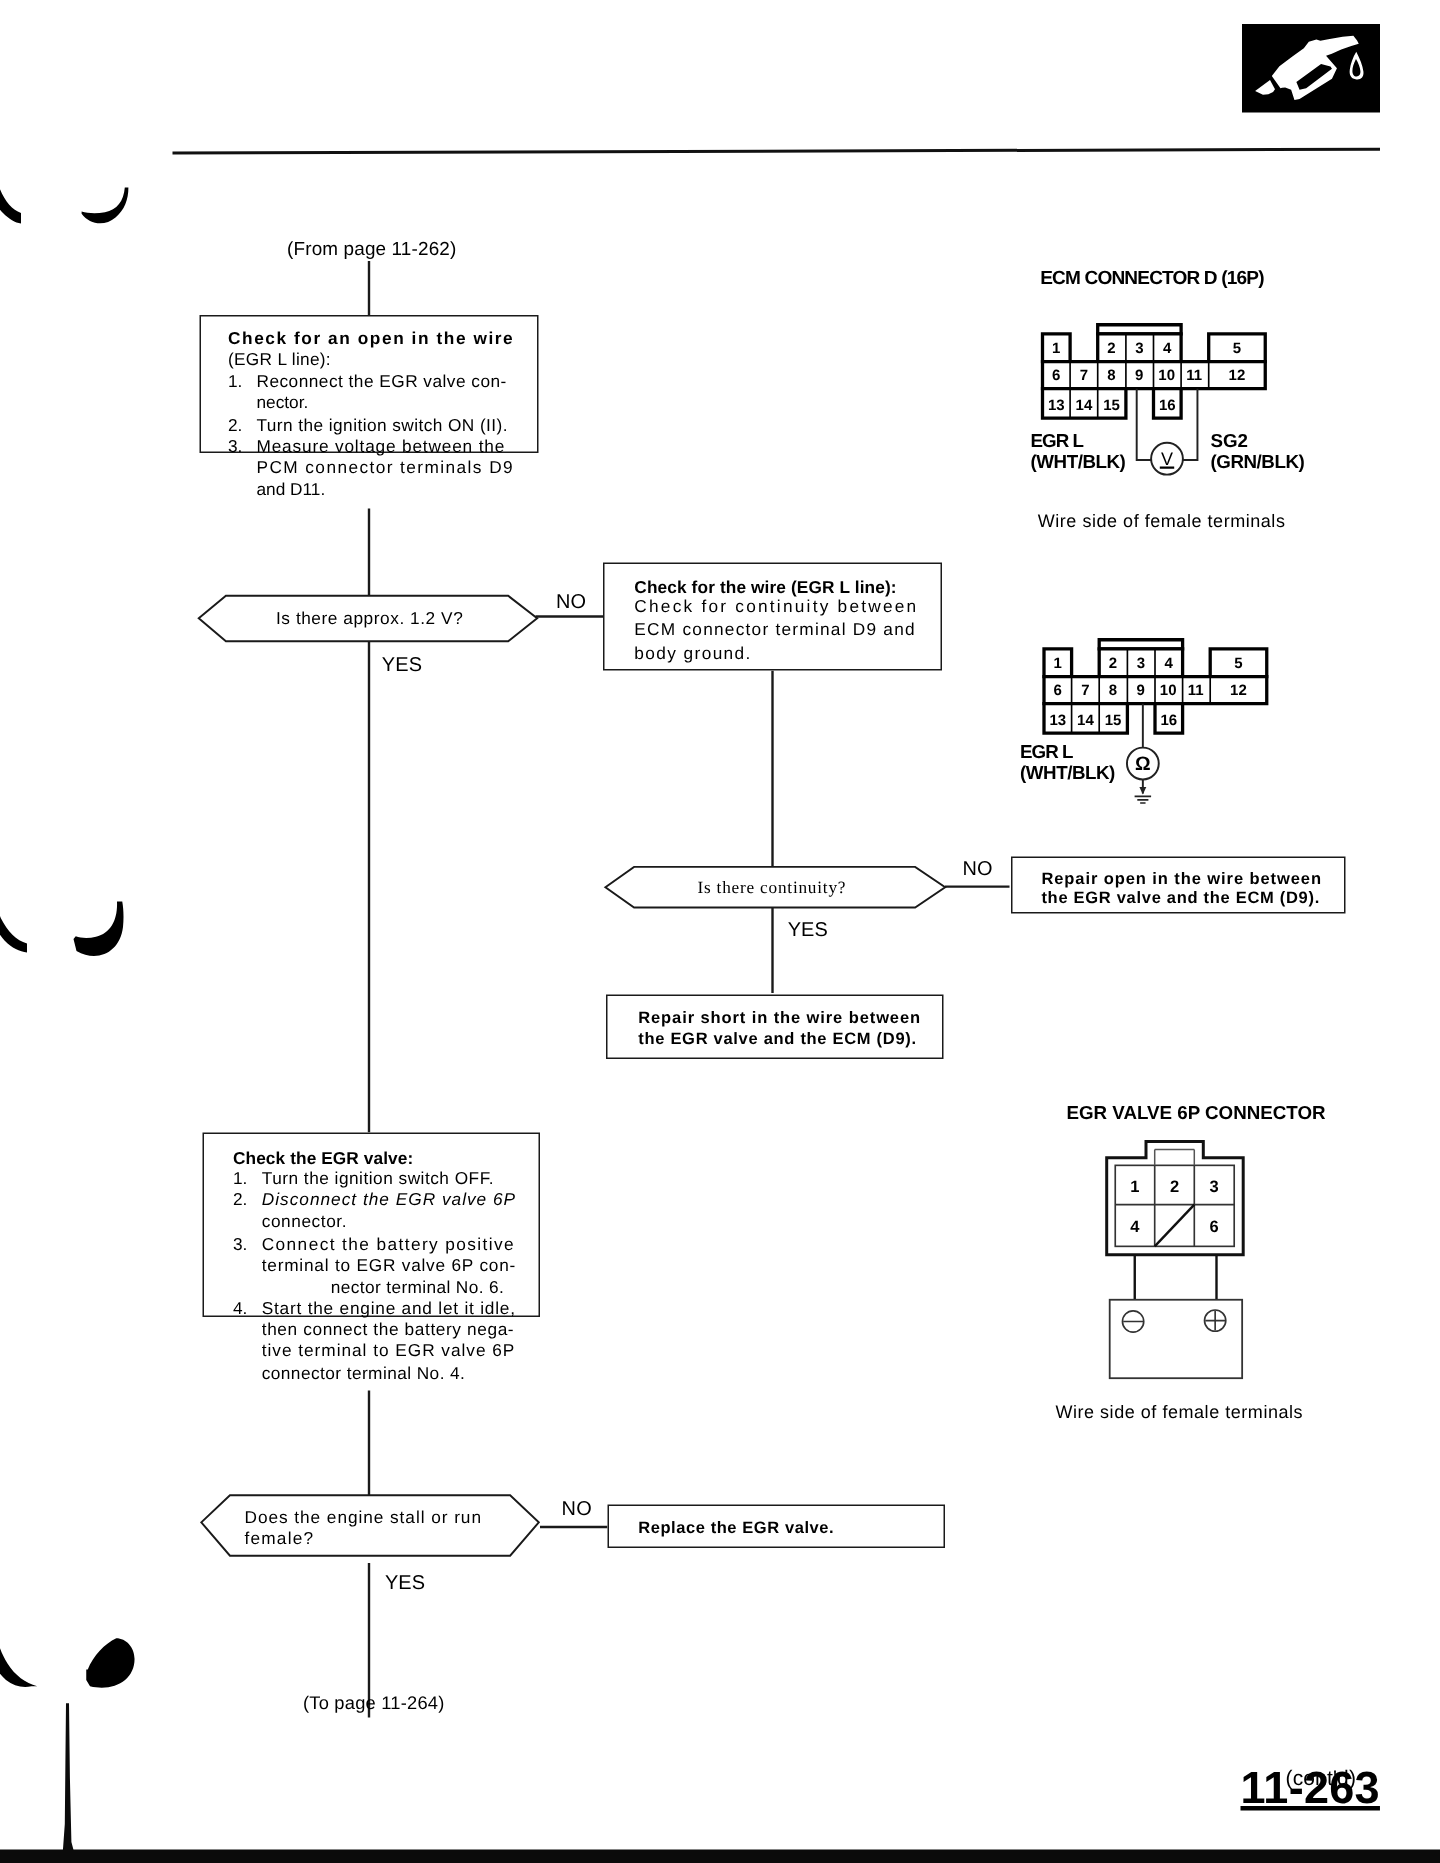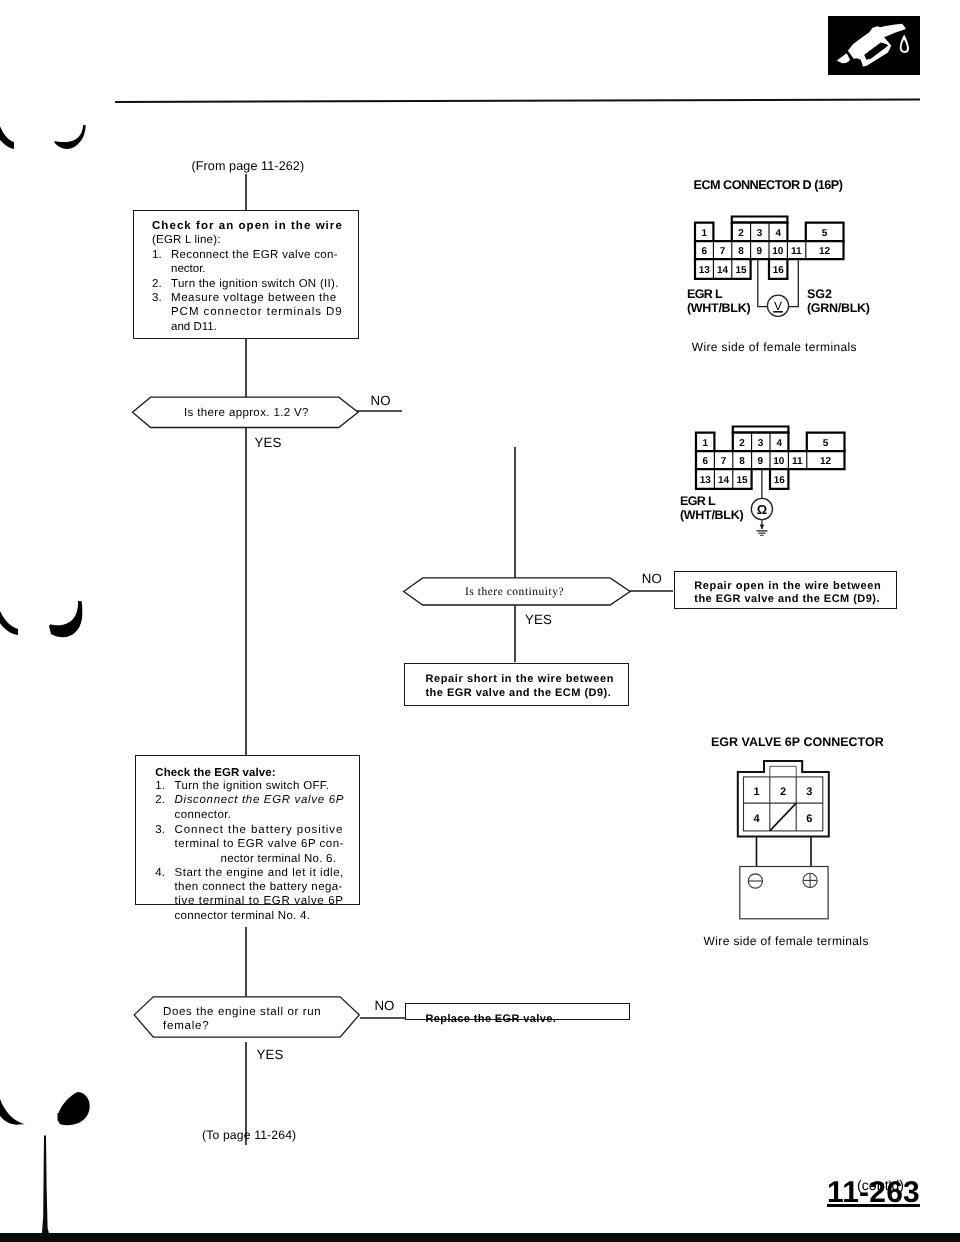--- a/index.html
+++ b/index.html
@@ -74,41 +74,47 @@
       <path d="M246 927 L246 998"></path>
       <path d="M246 1042 L246 1145"></path>
       <path d="M360 1018 L405 1018"></path>
     </g>
   </svg>
 
   <div class="abs" style="left:191.4px;top:158.8px;font-size:12.6px;letter-spacing:0.1px;">(From page 11-262)</div>
 
   <div class="abs" style="left:202px;top:1128.2px;font-size:12.2px;letter-spacing:0.15px;">(To page 11-264)</div>
 
-  <div class="fbox" style="left:133px;top:210px;width:226px;height:129px;">
+  <div class="fbox" style="left:133px;top:210px;width:226px;height:92px;">
     <div class="txt" style="left:18px;top:8.9px;font-size:11.5px;font-weight:bold;letter-spacing:1.05px;">Check for an open in the wire</div>
     <div class="txt" style="left:18px;top:23.4px;font-size:11.5px;font-weight:normal;letter-spacing:0.2px;">(EGR L line):</div>
     <div class="txt" style="left:18px;top:37.7px;font-size:11.5px;">1.</div>
     <div class="txt" style="left:37px;top:37.7px;font-size:11.5px;letter-spacing:0.32px;">Reconnect the EGR valve con-</div>
     <div class="txt" style="left:37px;top:51.8px;font-size:11.5px;">nector.</div>
     <div class="txt" style="left:18px;top:66.5px;font-size:11.5px;">2.</div>
     <div class="txt" style="left:37px;top:66.5px;font-size:11.5px;letter-spacing:0.29px;">Turn the ignition switch ON (II).</div>
     <div class="txt" style="left:18px;top:81.3px;font-size:11.5px;">3.</div>
     <div class="txt" style="left:37px;top:81.3px;font-size:11.5px;letter-spacing:0.55px;">Measure voltage between the</div>
     <div class="txt" style="left:37px;top:95.4px;font-size:11.5px;letter-spacing:0.95px;">PCM connector terminals D9</div>
     <div class="txt" style="left:37px;top:110.1px;font-size:11.5px;">and D11.</div>
   </div>
 
   <svg class="abs" style="left:130px;top:394px;width:232px;height:38px;" viewBox="0 0 232 38">
     <path d="M2.5 18.2 L20.6 3.2 L208.8 3.2 L228.1 18.2 L208.8 33.5 L20.6 33.5 Z" fill="#fff" stroke="#1a1a1a" stroke-width="1.3"></path>
   </svg>
   <div class="abs" style="left:184px;top:406.5px;font-size:11.5px;letter-spacing:0.37px;">Is there approx. 1.2 V?</div>
   <div class="abs" style="left:370.6px;top:392.8px;font-size:13.3px;letter-spacing:0.1px;">NO</div>
   <div class="abs" style="left:254.5px;top:434.5px;font-size:13.3px;letter-spacing:0.1px;">YES</div>
 
+  <div class="fbox" style="left:402px;top:375px;width:226px;height:72px;">
+    <div class="txt" style="left:19.9px;top:9.5px;font-size:11.5px;font-weight:bold;letter-spacing:0.08px;">Check for the wire (EGR L line):</div>
+    <div class="txt" style="left:19.9px;top:23.3px;font-size:11.5px;letter-spacing:1.49px;">Check for continuity between</div>
+    <div class="txt" style="left:19.9px;top:37.8px;font-size:11.5px;letter-spacing:0.83px;">ECM connector terminal D9 and</div>
+    <div class="txt" style="left:19.9px;top:53.8px;font-size:11.5px;letter-spacing:0.93px;">body ground.</div>
+  </div>
 
   <svg class="abs" style="left:402px;top:575px;width:232px;height:34px;" viewBox="0 0 232 34">
     <path d="M1.6 16.5 L20.7 2.9 L208.1 2.9 L228.1 16.5 L208.1 30.0 L20.7 30.0 Z" fill="#fff" stroke="#1a1a1a" stroke-width="1.3"></path>
   </svg>
   <div class="abs" style="left:465px;top:586px;font-size:11.5px;letter-spacing:0.52px;font-family:Liberation Serif, serif;">Is there continuity?</div>
   <div class="abs" style="left:641.7px;top:570.5px;font-size:13.3px;letter-spacing:0.1px;">NO</div>
   <div class="abs" style="left:525.1px;top:611.5px;font-size:13.3px;letter-spacing:0.1px;">YES</div>
   <svg class="abs" style="left:625px;top:584px;width:55px;height:14px;" viewBox="0 0 55 14">
     <path d="M5 7 L48 7" stroke="#1a1a1a" stroke-width="1.5" fill="none"></path>
   </svg>
@@ -116,21 +122,21 @@
   <div class="fbox" style="left:673.7px;top:571.2px;width:223.5px;height:37.9px;">
     <div class="txt" style="left:19.6px;top:7.5px;font-size:11px;font-weight:bold;letter-spacing:0.61px;">Repair open in the wire between</div>
     <div class="txt" style="left:19.6px;top:21.2px;font-size:11px;font-weight:bold;letter-spacing:0.47px;">the EGR valve and the ECM (D9).</div>
   </div>
 
   <div class="fbox" style="left:404.3px;top:662.5px;width:225.1px;height:43.5px;">
     <div class="txt" style="left:20.2px;top:9.5px;font-size:11px;font-weight:bold;letter-spacing:0.6px;">Repair short in the wire between</div>
     <div class="txt" style="left:20.2px;top:23.6px;font-size:11px;font-weight:bold;letter-spacing:0.47px;">the EGR valve and the ECM (D9).</div>
   </div>
 
-  <div class="fbox" style="left:135px;top:755px;width:225px;height:150px;">
+  <div class="fbox" style="left:135px;top:755px;width:225px;height:123px;">
     <div class="txt" style="left:19.3px;top:10.5px;font-size:11.5px;font-weight:bold;letter-spacing:0.07px;">Check the EGR valve:</div>
     <div class="txt" style="left:19.3px;top:23.9px;font-size:11.5px;">1.</div>
     <div class="txt" style="left:38.5px;top:23.9px;font-size:11.5px;letter-spacing:0.33px;">Turn the ignition switch OFF.</div>
     <div class="txt" style="left:19.3px;top:38.2px;font-size:11.5px;">2.</div>
     <div class="txt" style="left:38.5px;top:38.2px;font-size:11.5px;letter-spacing:0.67px;font-style:italic;">Disconnect the EGR valve 6P</div>
     <div class="txt" style="left:38.5px;top:52.8px;font-size:11.5px;letter-spacing:0.38px;">connector.</div>
     <div class="txt" style="left:19.3px;top:67.7px;font-size:11.5px;">3.</div>
     <div class="txt" style="left:38.5px;top:67.7px;font-size:11.5px;letter-spacing:0.94px;">Connect the battery positive</div>
     <div class="txt" style="left:38.5px;top:82.2px;font-size:11.5px;letter-spacing:0.52px;">terminal to EGR valve 6P con-</div>
     <div class="txt" style="left:38.5px;top:96.5px;font-size:11.5px;letter-spacing:0.26px;margin-left:46px;">nector terminal No. 6.</div>
@@ -142,21 +148,21 @@
   </div>
 
   <svg class="abs" style="left:132px;top:995px;width:232px;height:48px;" viewBox="0 0 232 48">
     <path d="M2.2 19.9 L21.3 1.8 L208.1 1.8 L227.2 19.9 L208.1 42.1 L21.3 42.1 Z" fill="#fff" stroke="#1a1a1a" stroke-width="1.3"></path>
   </svg>
   <div class="abs" style="left:163px;top:1005.5px;font-size:11.5px;letter-spacing:0.63px;">Does the engine stall or run</div>
   <div class="abs" style="left:163px;top:1020.2px;font-size:11.5px;letter-spacing:0.8px;">female?</div>
   <div class="abs" style="left:374.4px;top:997.5px;font-size:13.3px;letter-spacing:0.1px;">NO</div>
   <div class="abs" style="left:256.6px;top:1046.5px;font-size:13.3px;letter-spacing:0.1px;">YES</div>
 
-  <div class="fbox" style="left:405.1px;top:1003px;width:224.8px;height:17px;">
+  <div class="fbox" style="left:405.1px;top:1003px;width:224.8px;height:29px;">
     <div class="txt" style="left:19.4px;top:9.4px;font-size:11px;font-weight:bold;letter-spacing:0.38px;">Replace the EGR valve.</div>
   </div>
 
   <div class="abs" style="left:693.5px;top:177.5px;font-size:12.7px;font-weight:bold;letter-spacing:-0.55px;">ECM CONNECTOR D (16P)</div>
 
   <svg class="abs" style="left:685px;top:205px;width:185px;height:120px;" viewBox="0 0 185 120">
     <g font-family="Liberation Sans, sans-serif" font-size="10" font-weight="bold" text-anchor="middle">
 
       <g fill="#fff" stroke="#000">
 

